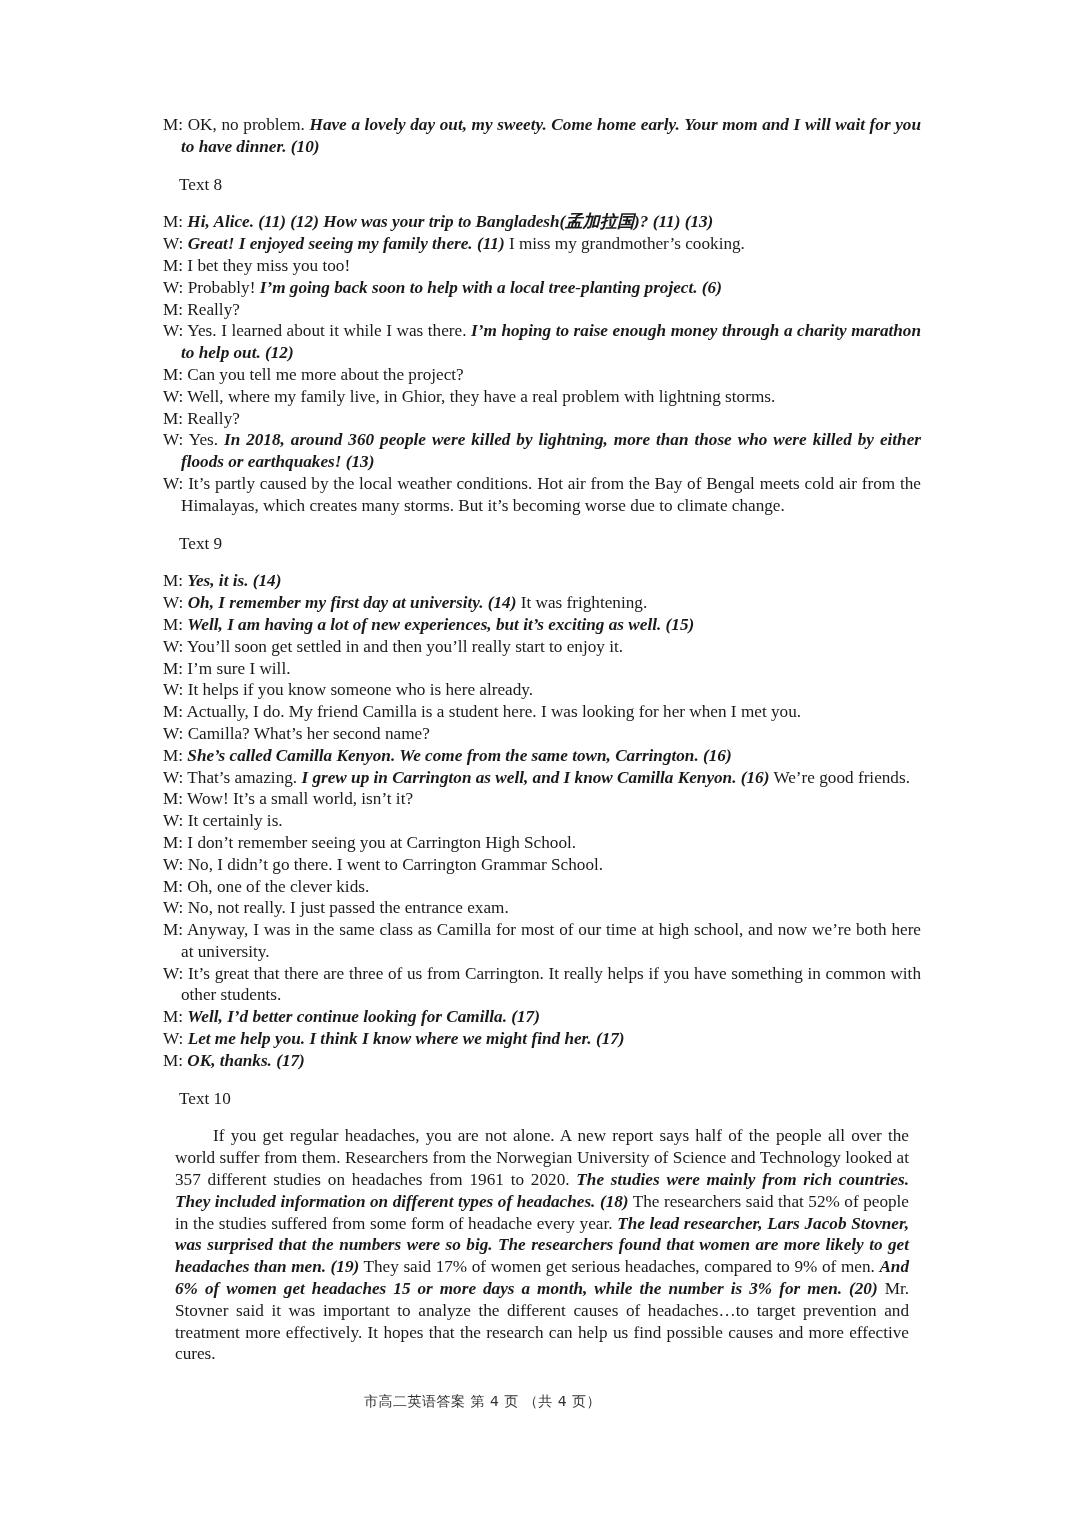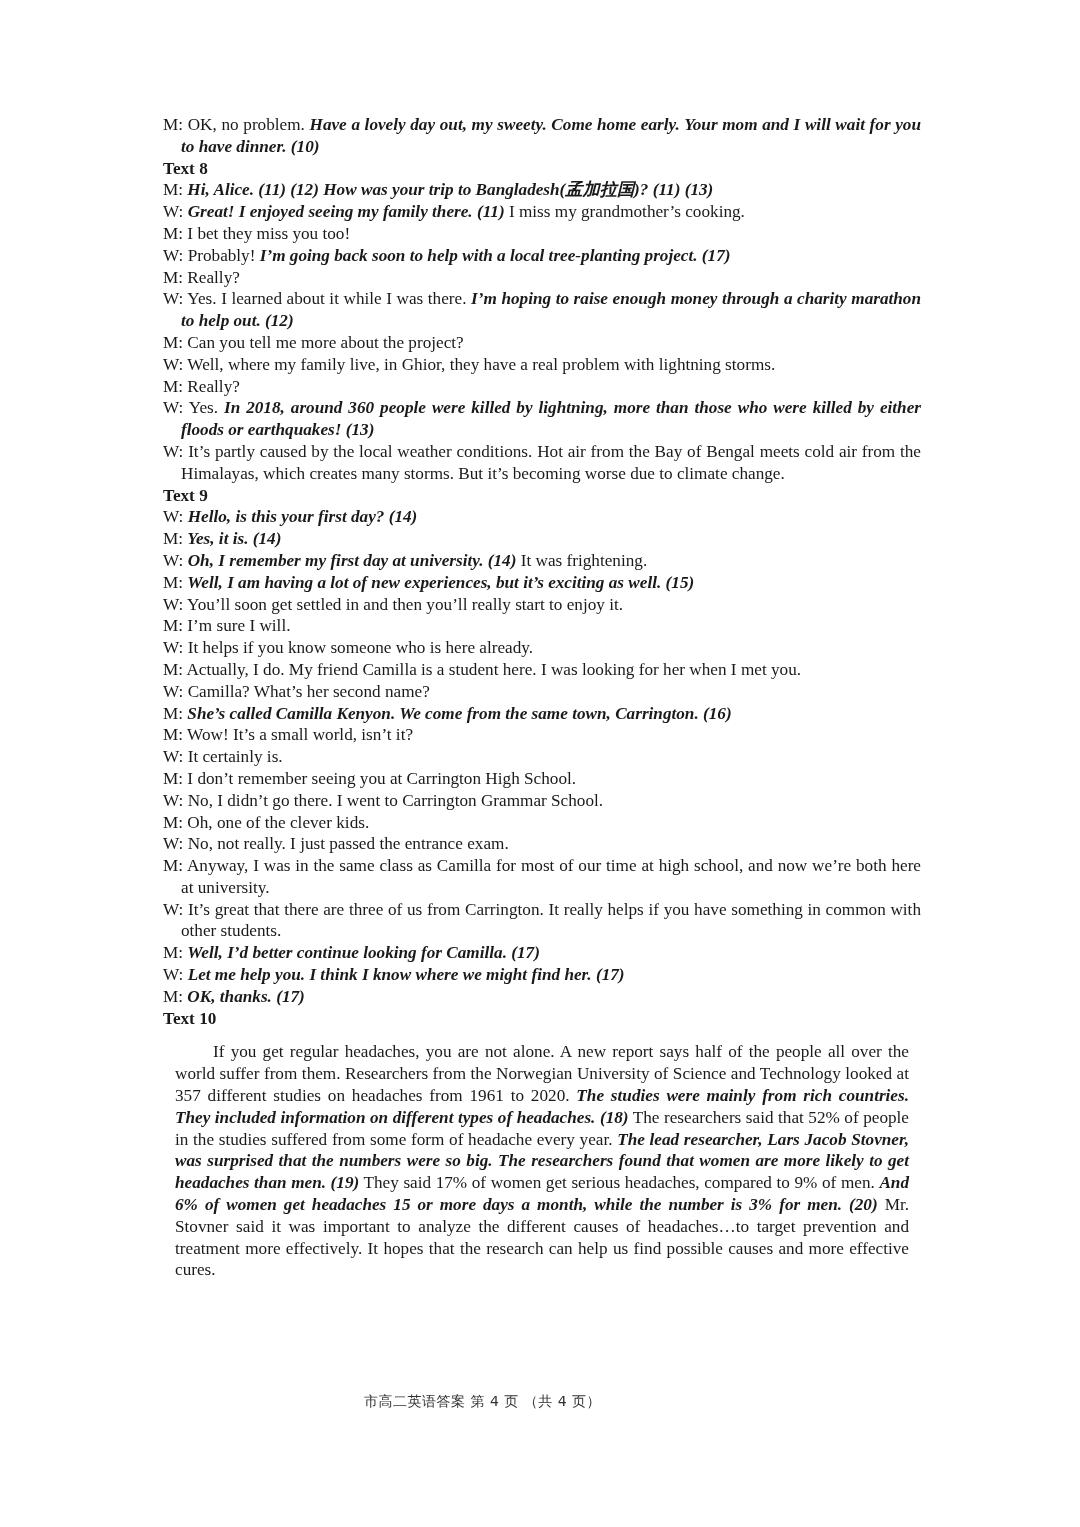--- a/index.html
+++ b/index.html
@@ -13,21 +13,21 @@
     font-size: 17.2px;
     line-height: 21.8px;
     color: #1a1a1a;
   }
   .line {
     padding-left: 18px;
     text-indent: -18px;
     text-align: justify;
     margin: 0;
   }
-  .heading { font-weight: bold; margin: 0; }
+  .heading { font-weight: normal; margin: 16px; }
   b { font-weight: bold; font-style: italic; }
   .para {
     text-align: justify;
     text-indent: 38px;
     margin: 12px;
   }
   .footer {
     position: absolute;
     top: 1393px;
     left: 0;
@@ -41,39 +41,39 @@
 </style>
 </head>
 <body>
 
 <div class="page" id="doc">
     <div class="line"><span>M:</span><span> OK, no problem. </span><b>Have a lovely day out, my sweety. Come home early. Your mom and I will wait for you to have dinner. (10)</b></div>
     <div class="heading">Text 8</div>
     <div class="line"><span>M:</span><span> </span><b>Hi, Alice. (11) (12) How was your trip to Bangladesh(孟加拉国)? (11) (13)</b></div>
     <div class="line"><span>W:</span><span> </span><b>Great! I enjoyed seeing my family there. (11)</b><span> I miss my grandmother’s cooking.</span></div>
     <div class="line"><span>M:</span><span> I bet they miss you too!</span></div>
-    <div class="line"><span>W:</span><span> Probably! </span><b>I’m going back soon to help with a local tree-planting project. (17)</b></div>
+    <div class="line"><span>W:</span><span> Probably! </span><b>I’m going back soon to help with a local tree-planting project. (6)</b></div>
     <div class="line"><span>M:</span><span> Really?</span></div>
     <div class="line"><span>W:</span><span> Yes. I learned about it while I was there. </span><b>I’m hoping to raise enough money through a charity marathon to help out. (12)</b></div>
     <div class="line"><span>M:</span><span> Can you tell me more about the project?</span></div>
     <div class="line"><span>W:</span><span> Well, where my family live, in Ghior, they have a real problem with lightning storms.</span></div>
     <div class="line"><span>M:</span><span> Really?</span></div>
     <div class="line"><span>W:</span><span> Yes. </span><b>In 2018, around 360 people were killed by lightning, more than those who were killed by either floods or earthquakes! (13)</b></div>
     <div class="line"><span>W:</span><span> It’s partly caused by the local weather conditions. Hot air from the Bay of Bengal meets cold air from the Himalayas, which creates many storms. But it’s becoming worse due to climate change.</span></div>
     <div class="heading">Text 9</div>
-    <div class="line"><span>W:</span><span> </span><b>Hello, is this your first day? (14)</b></div>
     <div class="line"><span>M:</span><span> </span><b>Yes, it is. (14)</b></div>
     <div class="line"><span>W:</span><span> </span><b>Oh, I remember my first day at university. (14)</b><span> It was frightening.</span></div>
     <div class="line"><span>M:</span><span> </span><b>Well, I am having a lot of new experiences, but it’s exciting as well. (15)</b></div>
     <div class="line"><span>W:</span><span> You’ll soon get settled in and then you’ll really start to enjoy it.</span></div>
     <div class="line"><span>M:</span><span> I’m sure I will.</span></div>
     <div class="line"><span>W:</span><span> It helps if you know someone who is here already.</span></div>
     <div class="line"><span>M:</span><span> Actually, I do. My friend Camilla is a student here. I was looking for her when I met you.</span></div>
     <div class="line"><span>W:</span><span> Camilla? What’s her second name?</span></div>
     <div class="line"><span>M:</span><span> </span><b>She’s called Camilla Kenyon. We come from the same town, Carrington. (16)</b></div>
+    <div class="line"><span>W:</span><span> That’s amazing. </span><b>I grew up in Carrington as well, and I know Camilla Kenyon. (16)</b><span> We’re good friends.</span></div>
     <div class="line"><span>M:</span><span> Wow! It’s a small world, isn’t it?</span></div>
     <div class="line"><span>W:</span><span> It certainly is.</span></div>
     <div class="line"><span>M:</span><span> I don’t remember seeing you at Carrington High School.</span></div>
     <div class="line"><span>W:</span><span> No, I didn’t go there. I went to Carrington Grammar School.</span></div>
     <div class="line"><span>M:</span><span> Oh, one of the clever kids.</span></div>
     <div class="line"><span>W:</span><span> No, not really. I just passed the entrance exam.</span></div>
     <div class="line"><span>M:</span><span> Anyway, I was in the same class as Camilla for most of our time at high school, and now we’re both here at university.</span></div>
     <div class="line"><span>W:</span><span> It’s great that there are three of us from Carrington. It really helps if you have something in common with other students.</span></div>
     <div class="line"><span>M:</span><span> </span><b>Well, I’d better continue looking for Camilla. (17)</b></div>
     <div class="line"><span>W:</span><span> </span><b>Let me help you. I think I know where we might find her. (17)</b></div>

